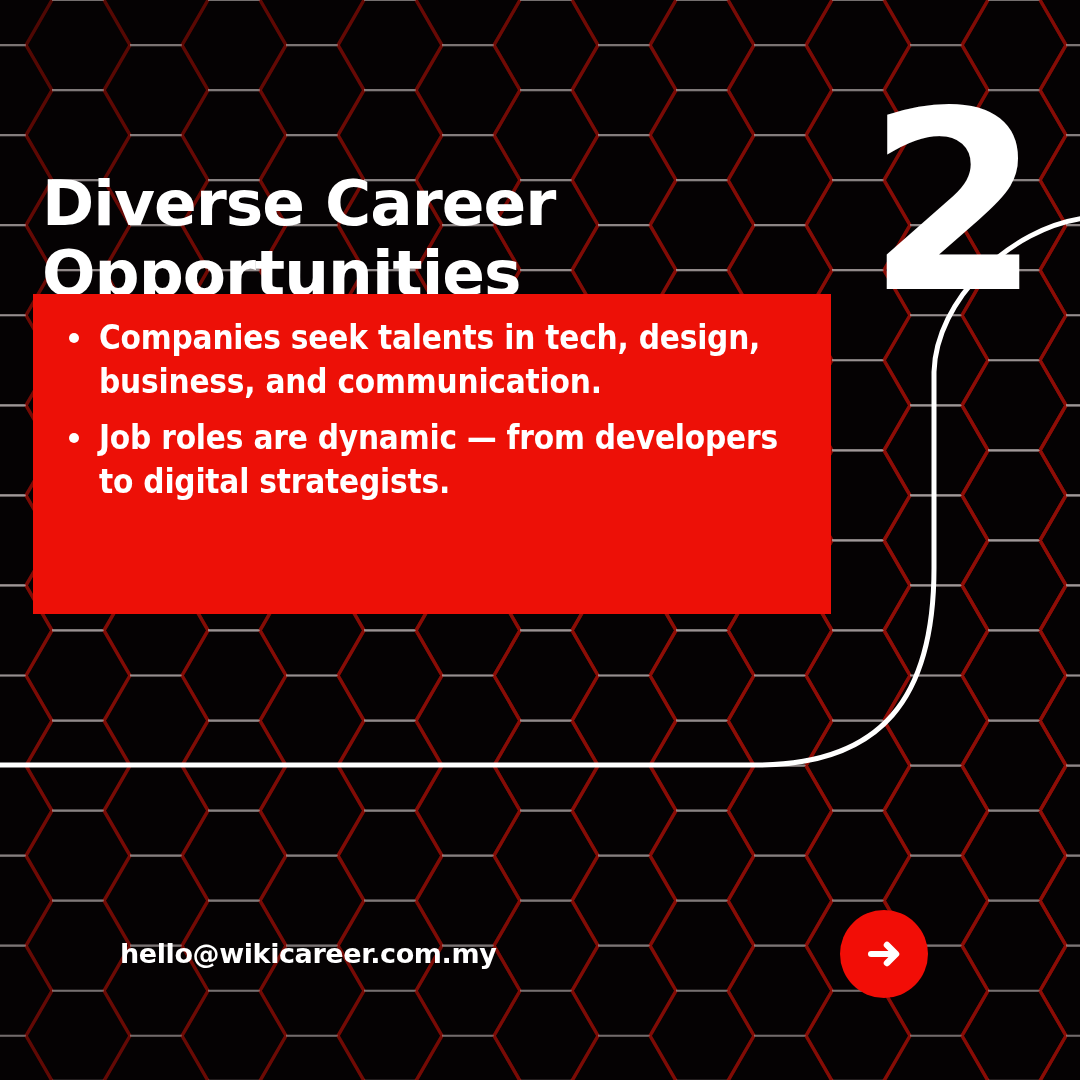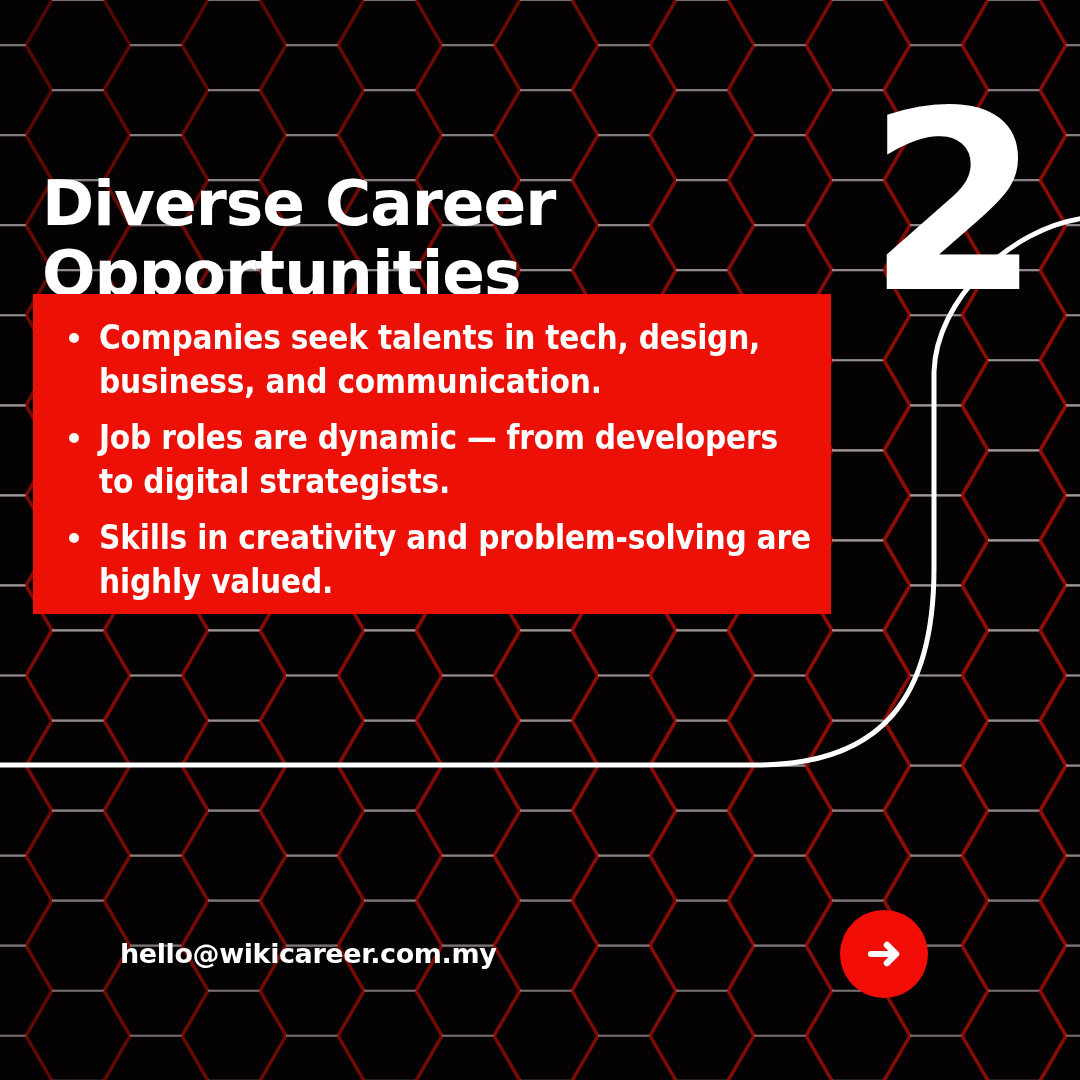--- a/index.html
+++ b/index.html
@@ -683,24 +683,20 @@
   <div class="bullet-panel">
     <ul class="bullet-list">
       <li class="bullet-item">
         <span class="bullet-dot"></span>
         <span>Companies seek talents in tech, design, business, and communication.</span>
       </li>
       <li class="bullet-item">
         <span class="bullet-dot"></span>
         <span>Job roles are dynamic — from developers to digital strategists.</span>
       </li>
-      <li class="bullet-item">
-        <span class="bullet-dot"></span>
-        <span>Skills in creativity and problem-solving are highly valued.</span>
-      </li>
     </ul>
   </div>
 
   <div class="email">hello@wikicareer.com.my</div>
 
   <button class="arrow-btn" aria-label="next">
     <span>
       <svg width="46" height="46" viewBox="0 0 46 46" aria-hidden="true">
         <path d="M10 23 H31" stroke="#ffffff" stroke-width="6" stroke-linecap="round" fill="none"></path>
         <path d="M26 14 L35 23 L26 32" stroke="#ffffff" stroke-width="6.5" stroke-linecap="round" stroke-linejoin="round" fill="none"></path>

